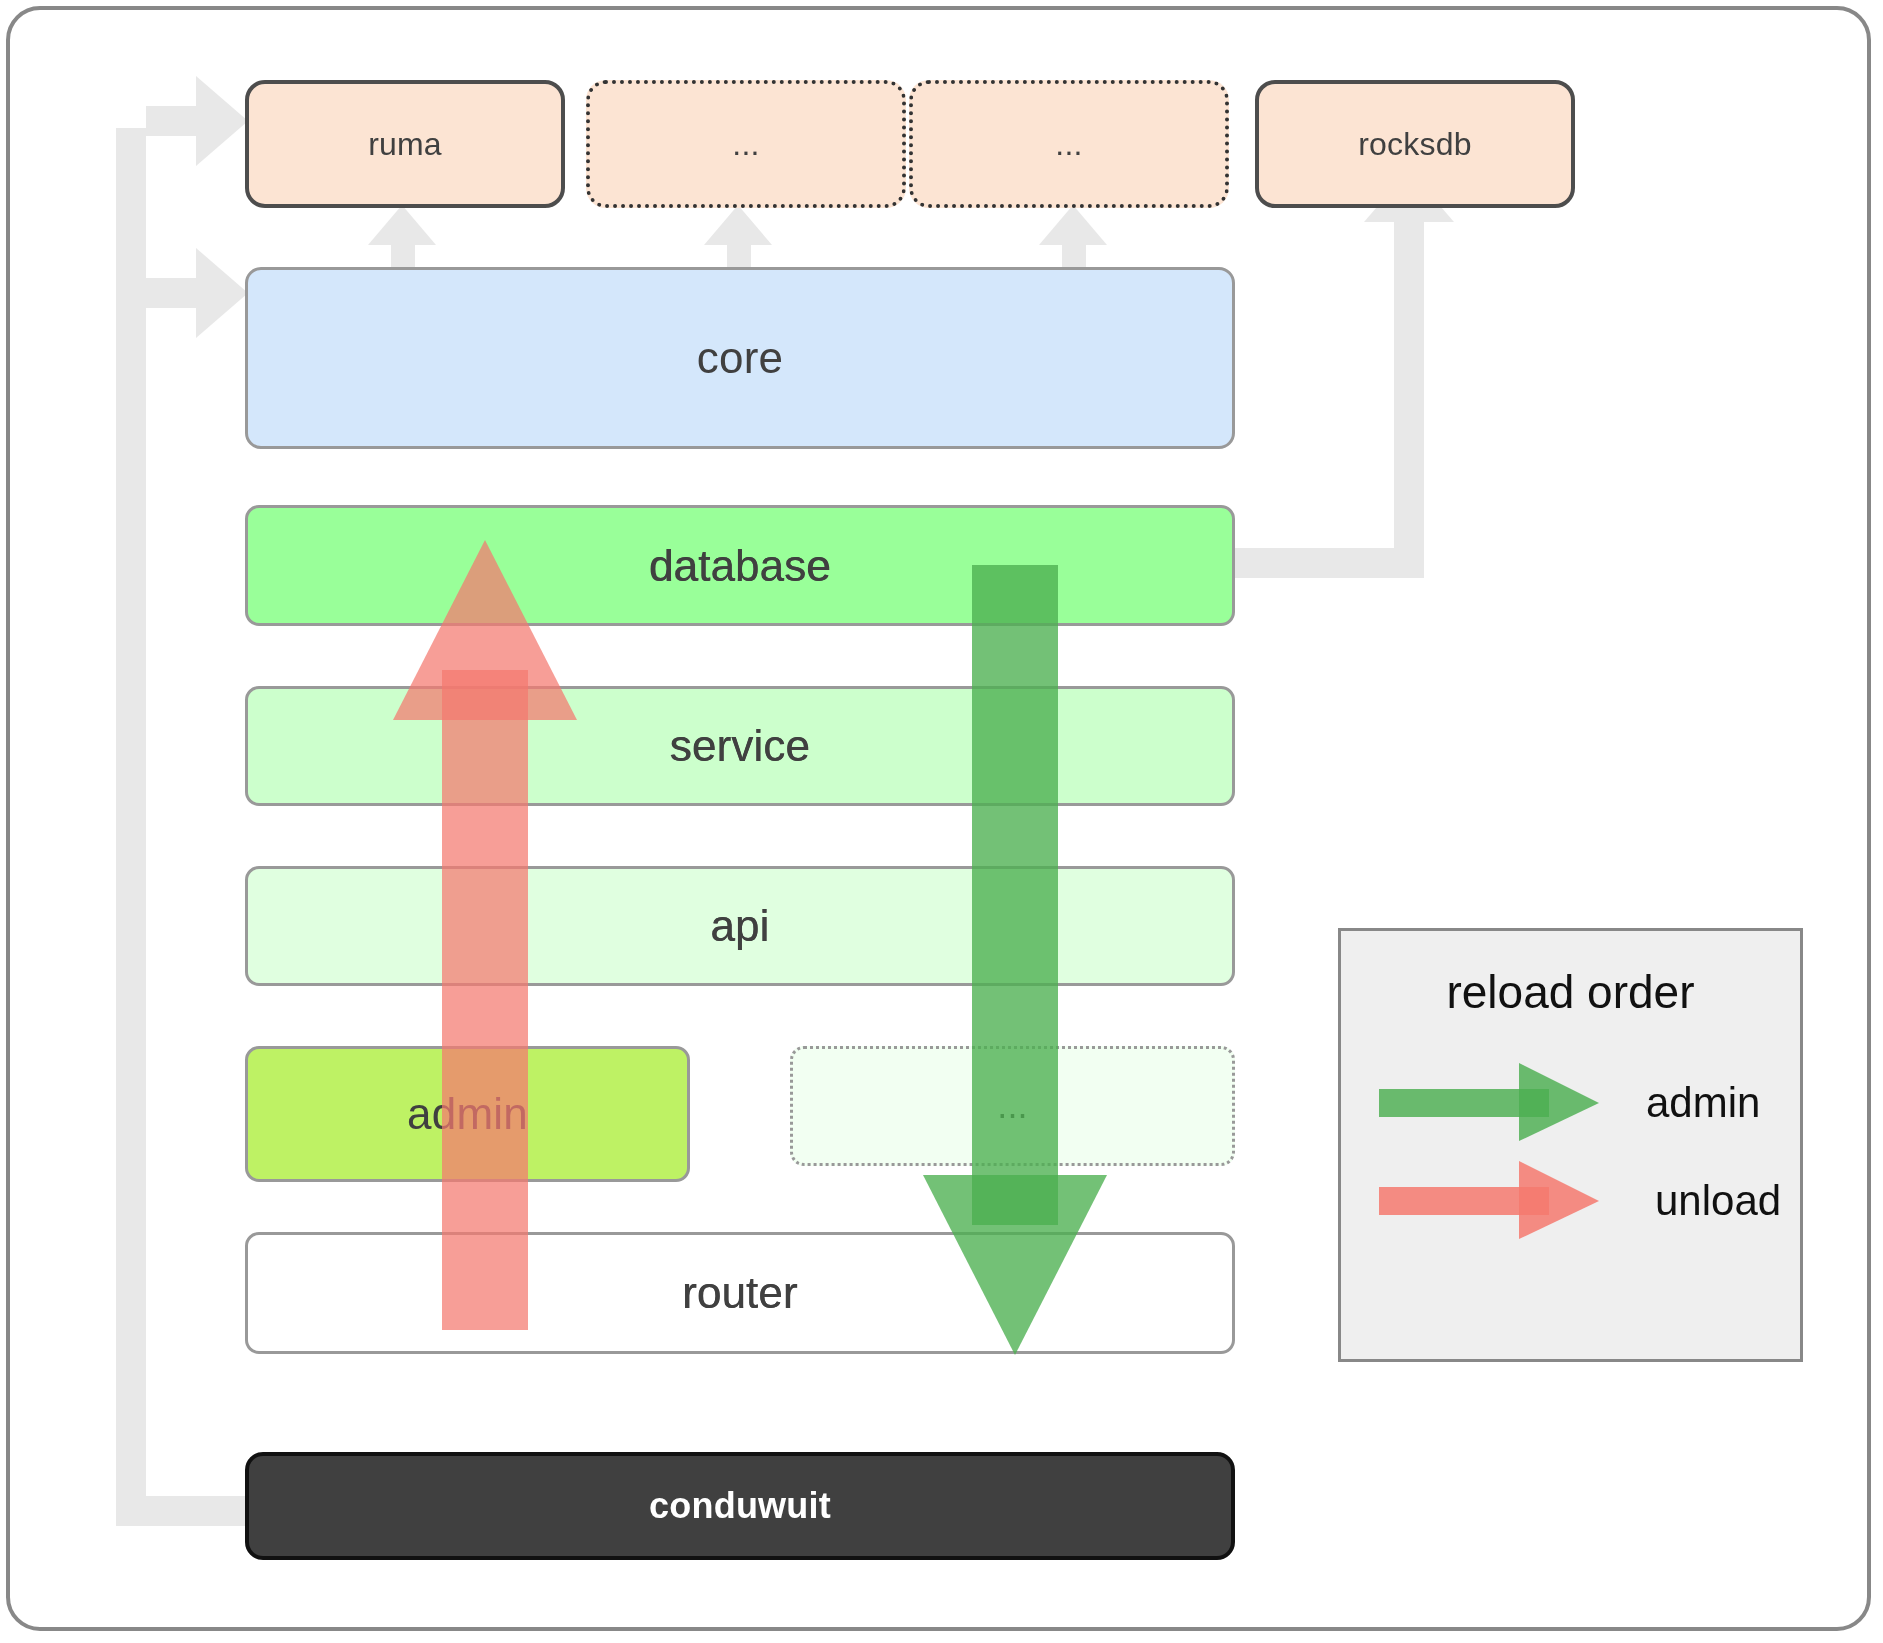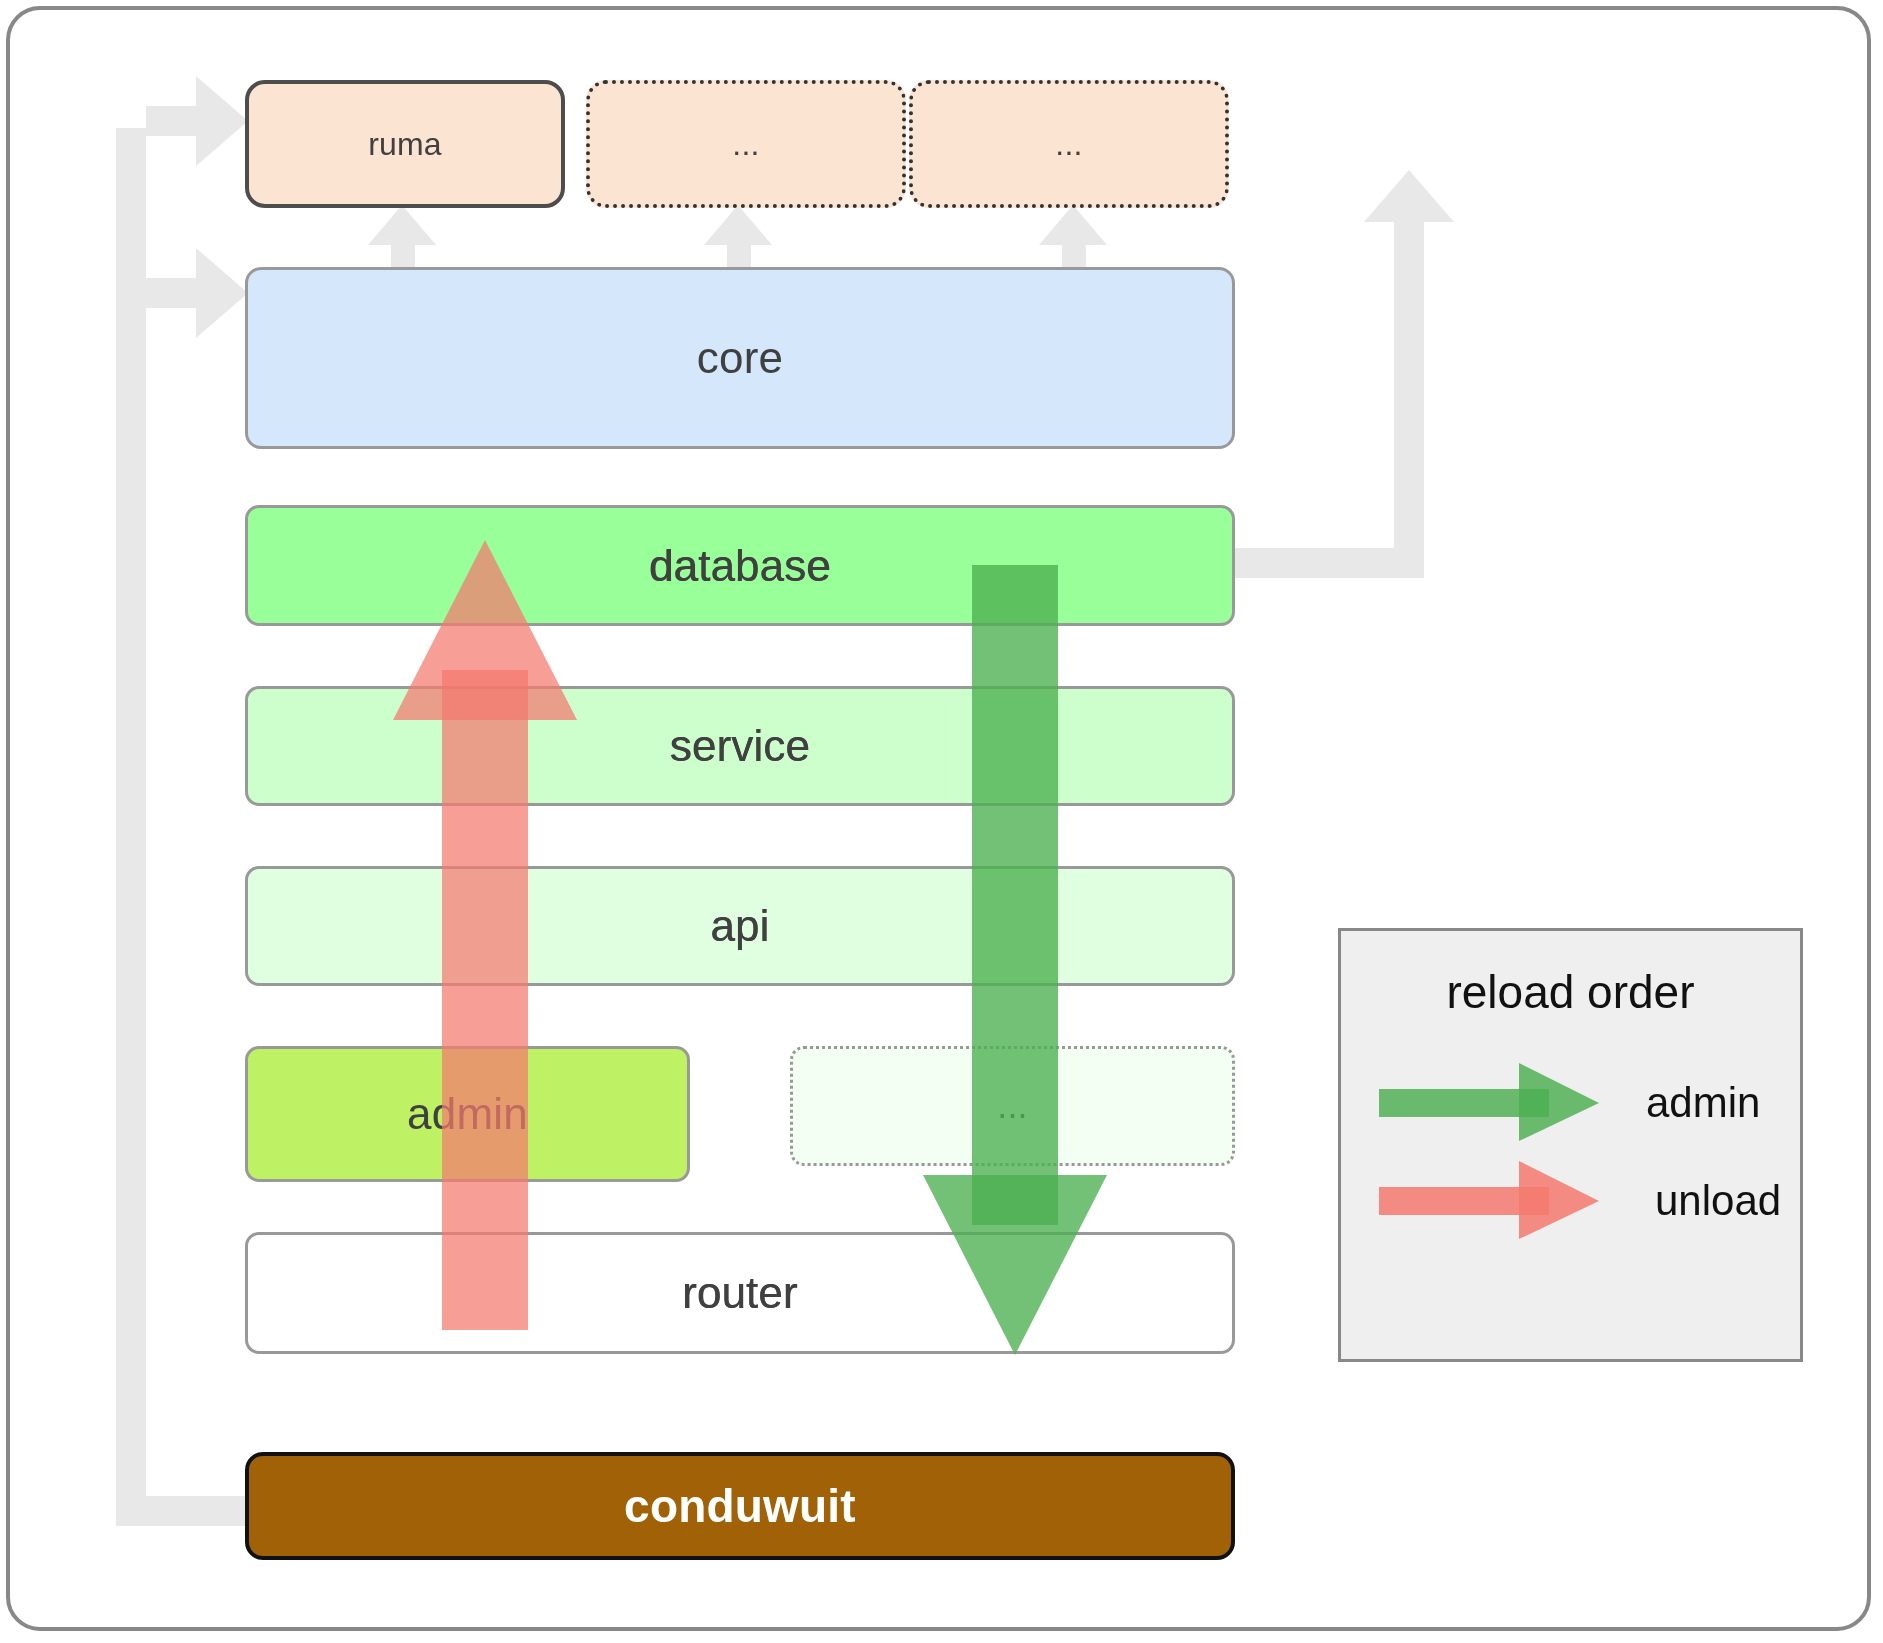--- a/index.html
+++ b/index.html
@@ -58,25 +58,25 @@
   }
   .node.layer {
     border: 3px solid #999999;
     border-radius: 14px;
     font-size: 44px;
   }
   .node.layer.dotted {
     border: 3px dotted #999999;
   }
   .node.root {
-    background: #a16207;
+    background: #404040;
     border: 4px solid #111111;
     border-radius: 18px;
     color: #ffffff;
-    font-size: 46px;
+    font-size: 36px;
     font-weight: bold;
   }
 
   
   .gray { position: absolute; background: #e8e8e8; }
   .gray-arrow-right {
     position: absolute;
     width: 0; height: 0;
     border-top: 45px solid transparent;
     border-bottom: 45px solid transparent;
@@ -143,20 +143,23 @@
   <div class="gray-arrow-up" style="left:1039px; top:205px; border-left-width:34px; border-right-width:34px; border-bottom-width:40px;"></div>
 
   <div class="node dep" style="left:245px; top:80px; width:320px; height:128px;">
     <span>ruma</span>
   </div>
   <div class="node dep dotted" style="left:586px; top:80px; width:320px; height:128px;">
     <span>...</span>
   </div>
   <div class="node dep dotted" style="left:909px; top:80px; width:320px; height:128px;">
     <span>...</span>
+  </div>
+  <div class="node dep" style="left:1255px; top:80px; width:320px; height:128px;">
+    <span>rocksdb</span>
   </div>
 
   <div class="node core" style="left:245px; top:267px; width:990px; height:182px;">
     <span>core</span>
   </div>
 
   <div class="node layer" style="left:245px; top:505px; width:990px; height:121px; background:#99ff99;">
     <span>database</span>
   </div>
   <div class="node layer" style="left:245px; top:686px; width:990px; height:120px; background:#ccffcc;">

